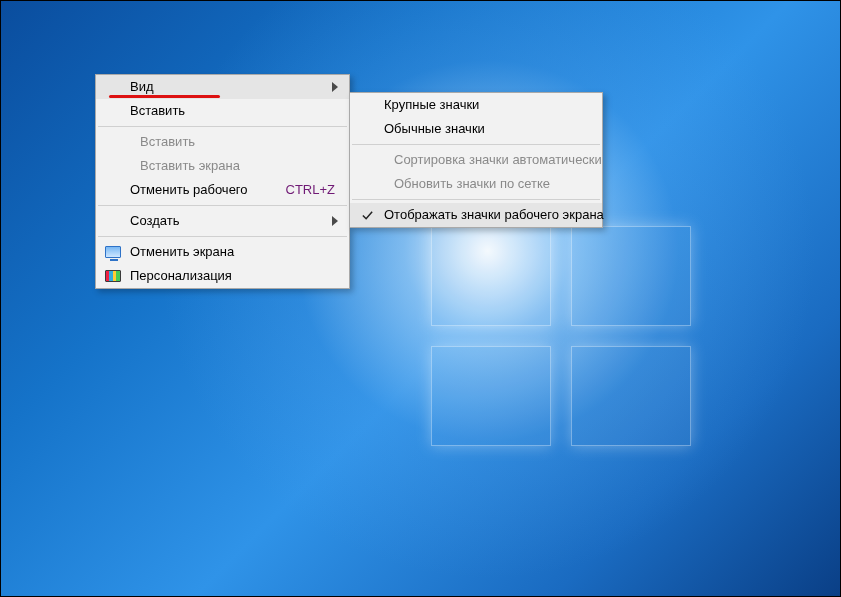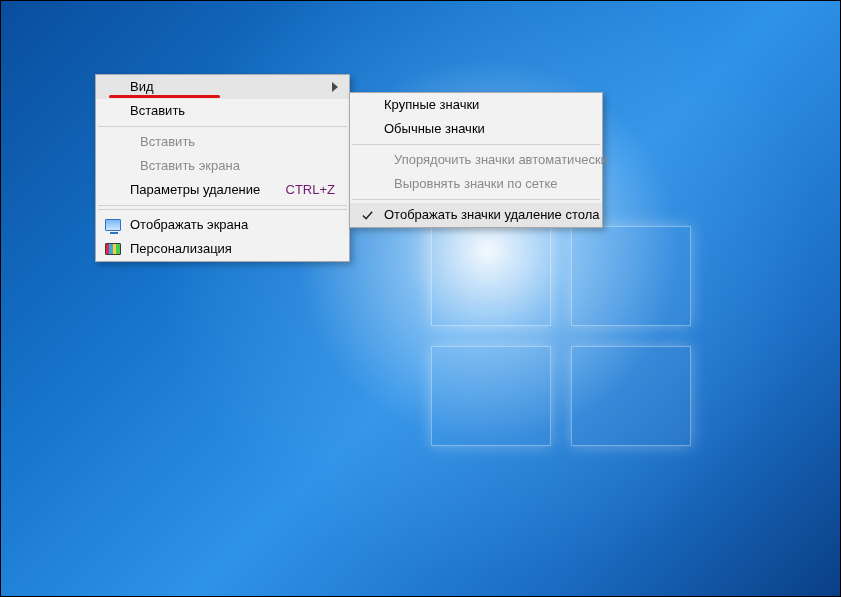--- a/index.html
+++ b/index.html
@@ -100,35 +100,43 @@
 
   <div class="item disabled">
     <span>Вставить</span>
   </div>
 
   <div class="item disabled">
     <span>Вставить экрана</span>
   </div>
 
   <div class="item">
-    <span>Параметры удаление</span>
+    <span>Отменить рабочего</span>
     <span class="shortcut">CTRL+Z</span>
   </div>
 
 
   <div class="sep"></div>
 
+  <div class="item">
+    <span>Создать</span>
+    <span class="chev">
+      <svg viewBox="0 0 6 10">
+          <path d="M0 0 L6 5 L0 10 Z" fill="#4a4a4a"></path>
+        </svg>
+    </span>
+  </div>
 
   <div class="sep"></div>
 
   <div class="item">
     <span class="icon-slot">
         <span class="ico-display"></span>
       </span>
-    <span>Отображать экрана</span>
+    <span>Отменить экрана</span>
   </div>
 
   <div class="item">
     <span class="icon-slot">
         <span class="ico-personal"></span>
       </span>
     <span>Персонализация</span>
   </div>
 
 </div>
@@ -140,31 +148,31 @@
   </div>
 
 
   <div class="item">
     <span>Обычные значки</span>
   </div>
 
   <div class="sep"></div>
 
   <div class="item disabled">
-    <span>Упорядочить значки автоматически</span>
+    <span>Сортировка значки автоматически</span>
   </div>
 
   <div class="item disabled">
-    <span>Выровнять значки по сетке</span>
+    <span>Обновить значки по сетке</span>
   </div>
 
   <div class="sep"></div>
 
   <div class="item hover">
     <span class="icon-slot check">
       <svg viewBox="0 0 14 14">
           <path d="M2 7 L5.5 10.5 L12 3" stroke="#222" stroke-width="1.6" fill="none"></path>
         </svg>
     </span>
-    <span>Отображать значки удаление стола</span>
+    <span>Отображать значки рабочего экрана</span>
   </div>
 
 </div>
 
 </body></html>

